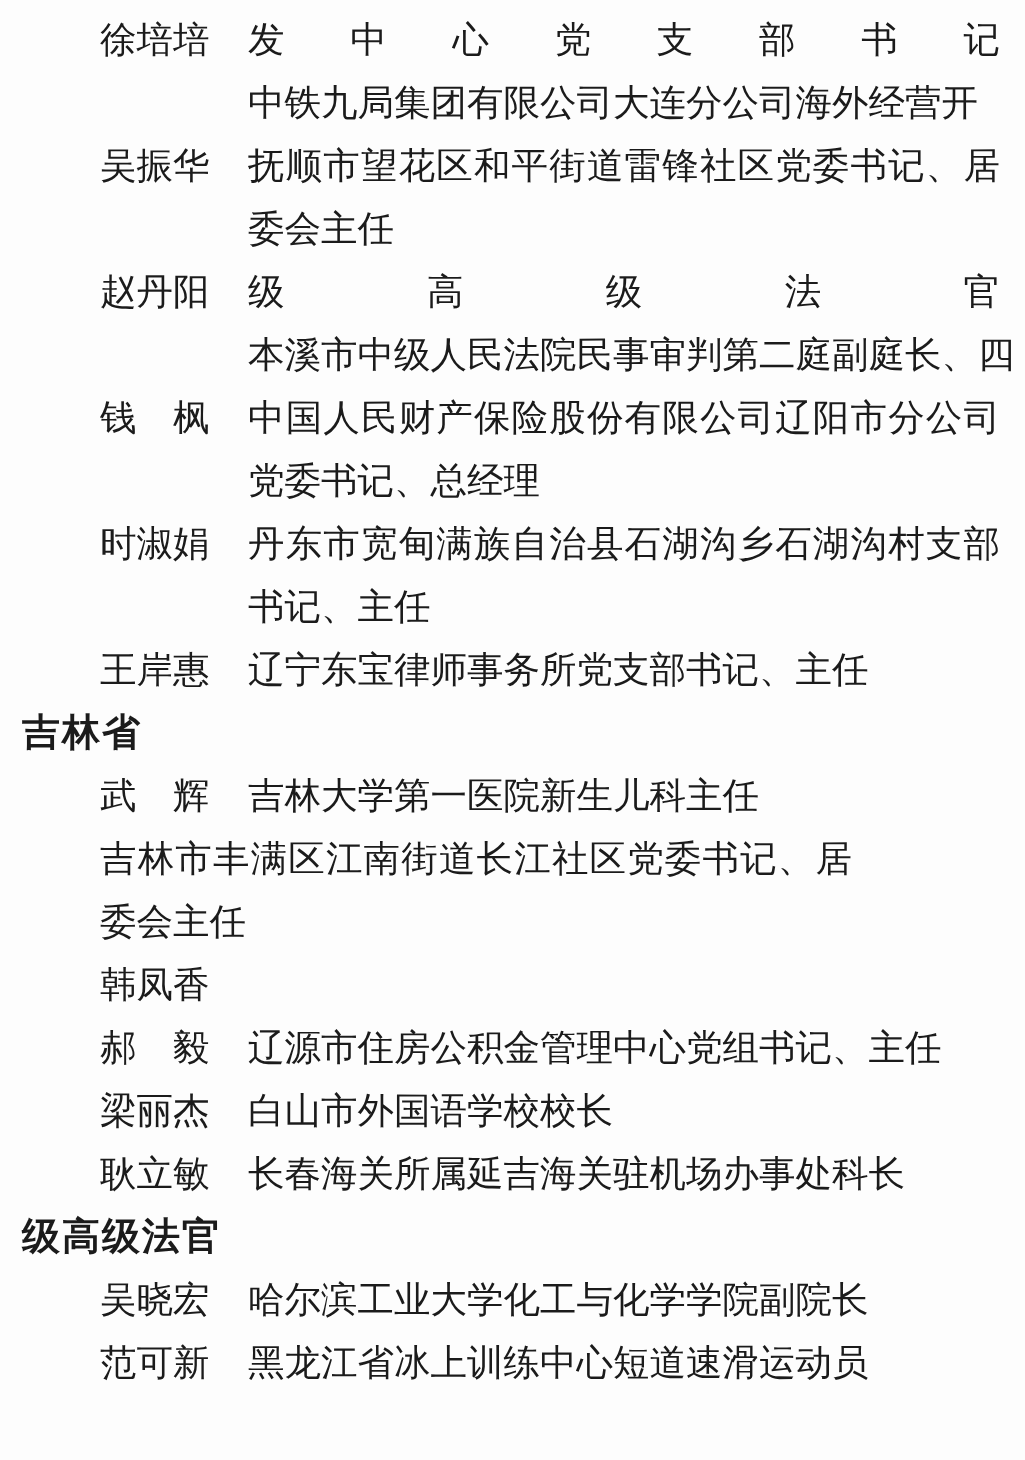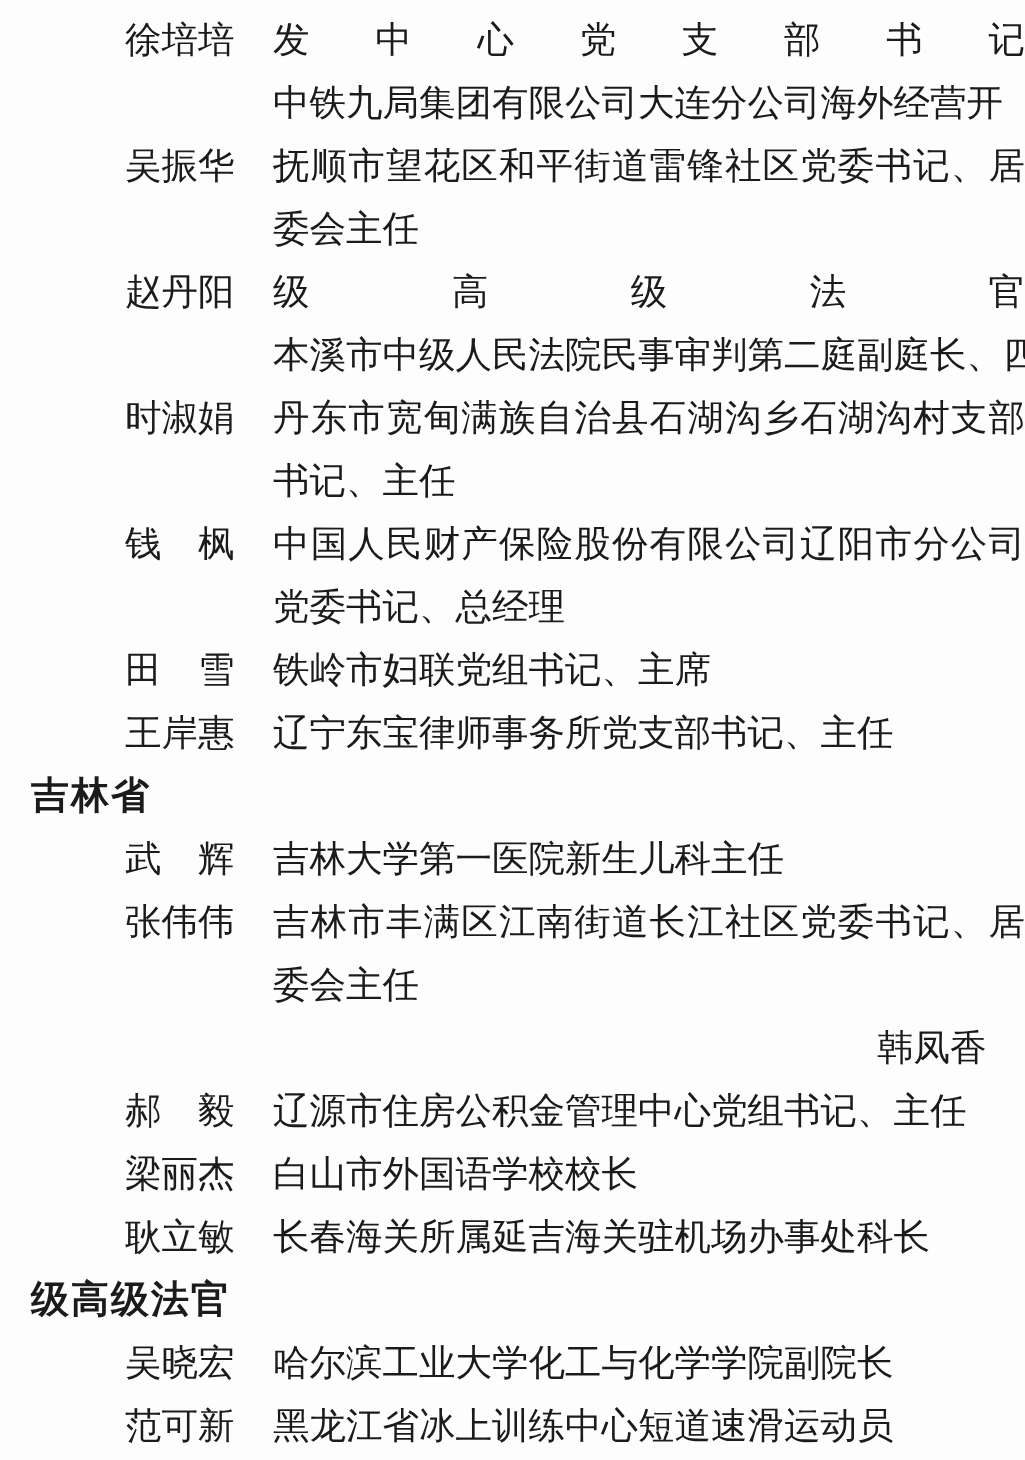--- a/index.html
+++ b/index.html
@@ -16,29 +16,28 @@
   }
   .doc {
     padding-top: 8px;
     width: 1025px;
   }
   .province {
     font-family: "Liberation Sans", "DejaVu Sans", sans-serif;
     font-weight: 700;
     font-size: 38px;
     line-height: 63px;
-    padding-left: 31px;
+    padding-left: 22px;
     letter-spacing: 2px;
     white-space: nowrap;
   }
   .entry {
     display: flex;
     padding-left: 100px;
     font-size: 36.5px;
-    justify-content: flex-end;
   }
   .name {
     flex: 0 0 148px;
     line-height: 63px;
     white-space: nowrap;
   }
   .desc {
     width: 752px;
     flex: 0 0 752px;
   }
@@ -72,54 +71,47 @@
       </div>
     </div>
     <div class="entry">
       <div class="name">赵丹阳</div>
       <div class="desc">
         <div class="dline">级高级法官</div>
         <div class="dline">本溪市中级人民法院民事审判第二庭副庭长、四</div>
       </div>
     </div>
     <div class="entry">
-      <div class="name">时淑娟</div>
-      <div class="desc">
-        <div class="dline">丹东市宽甸满族自治县石湖沟乡石湖沟村支部</div>
-        <div class="dline">书记、主任</div>
-      </div>
-    </div>
-    <div class="entry">
       <div class="name">钱　枫</div>
       <div class="desc">
         <div class="dline">中国人民财产保险股份有限公司辽阳市分公司</div>
         <div class="dline">党委书记、总经理</div>
       </div>
     </div>
     <div class="entry">
-      <div class="name">田　雪</div>
+      <div class="name">时淑娟</div>
       <div class="desc">
-        <div class="dline">铁岭市妇联党组书记、主席</div>
+        <div class="dline">丹东市宽甸满族自治县石湖沟乡石湖沟村支部</div>
+        <div class="dline">书记、主任</div>
       </div>
     </div>
     <div class="entry">
       <div class="name">王岸惠</div>
       <div class="desc">
         <div class="dline">辽宁东宝律师事务所党支部书记、主任</div>
       </div>
     </div>
     <div class="province">吉林省</div>
     <div class="entry">
       <div class="name">武　辉</div>
       <div class="desc">
         <div class="dline">吉林大学第一医院新生儿科主任</div>
       </div>
     </div>
     <div class="entry">
-      <div class="name">张伟伟</div>
       <div class="desc">
         <div class="dline">吉林市丰满区江南街道长江社区党委书记、居</div>
         <div class="dline">委会主任</div>
       </div>
     </div>
     <div class="entry">
       <div class="name">韩凤香</div>
     </div>
     <div class="entry">
       <div class="name">郝　毅</div>

